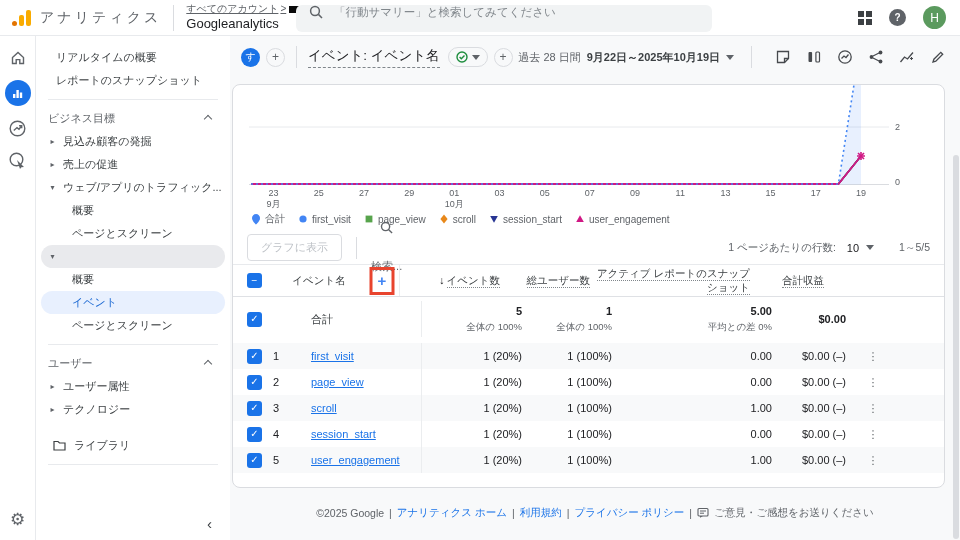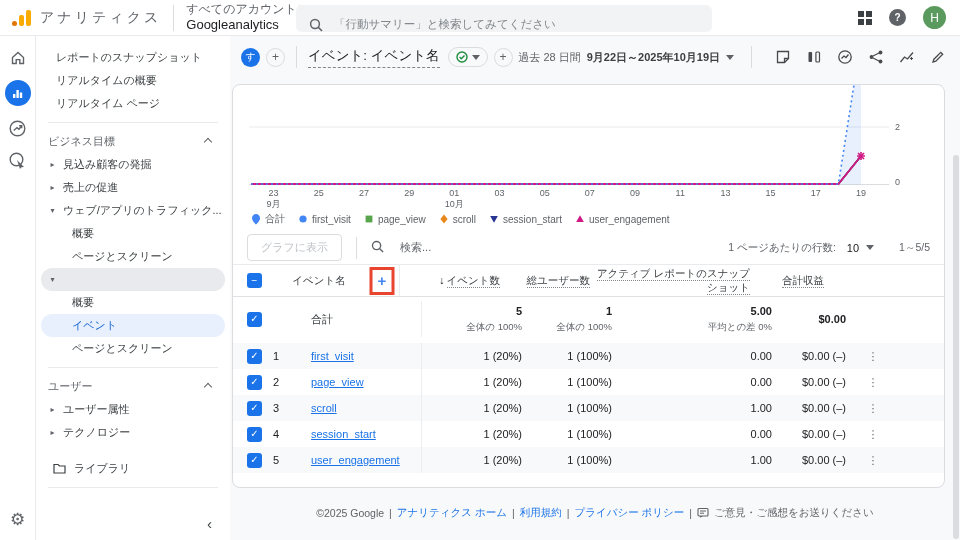--- a/index.html
+++ b/index.html
@@ -9,27 +9,27 @@
   
   .topbar { height:36px; display:flex; align-items:center; background:#fff;
     border-bottom:1px solid #e8eaed; position:relative; z-index:5; }
   .ga-logo { display:flex; align-items:flex-end; gap:2px; margin-left:12px; }
   .ga-logo .b1{ width:5px;height:5px;background:#e37400;border-radius:50%; }
   .ga-logo .b2{ width:5px;height:11px;background:#f9ab00;border-radius:2px; }
   .ga-logo .b3{ width:5px;height:16px;background:#f9ab00;border-radius:2px; }
   .product-name { font-size:14px; color:#5f6368; margin-left:9px; letter-spacing:3px; }
   .tb-divider { width:1px; height:26px; background:#dadce0; margin:0 12px; }
   .account { display:flex; flex-direction:column; line-height:1.25; }
-  .account-top { font-size:12px; color:#5f6368; display:flex; align-items:center; }
+  .account-top { font-size:10px; color:#5f6368; display:flex; align-items:center;text-decoration:underline; }
   .redact { width:26px; height:7px; background:#0a0a0a; margin-left:3px; }
   .account-name { font-size:13px; color:#202124; display:flex; align-items:center; gap:17px; }
   .caret { width:0; height:0; border-left:4px solid transparent; border-right:4px solid transparent;
     border-top:5px solid #5f6368; display:inline-block; }
   .search { position:absolute; left:296px; top:5px; width:416px; height:27px; background:#f1f3f4;
-    border-radius:6px; display:flex; align-items:flex-end; padding:0 13px; gap:11px; }
+    border-radius:6px; display:flex; align-items:flex-start; padding:0 13px; gap:11px; }
   .search-placeholder { font-size:11.5px; color:#80868b; }
   .topbar-right { position:absolute; right:14px; display:flex; align-items:center; gap:17px; }
   .apps-grid { display:grid; grid-template-columns:6px 6px; grid-gap:2px; }
   .apps-grid i { width:6px; height:6px; background:#3c4043; display:block; }
   .help-btn { width:17px; height:17px; border-radius:50%; background:#5f6368; color:#fff;
     font-size:10px; font-weight:bold; display:flex; align-items:center; justify-content:center; }
   .avatar { width:23px; height:23px; border-radius:50%; background:#5b9a5e; color:#fff;
     font-size:12px; display:flex; align-items:center; justify-content:center; }
 
   
@@ -86,21 +86,21 @@
   .x-tick { position:absolute; transform:translateX(-50%); text-align:center; line-height:1.25; top:3px; }
   .legend { height:20px; display:flex; align-items:center; gap:13px; padding-left:18px;
     font-size:10px; color:#5f6368; }
   .legend-item { display:flex; align-items:center; gap:4px; }
 
   .controls { height:34px; display:flex; align-items:center; padding:0 14px;
     border-bottom:1px solid #e8eaed; margin-top:2px; }
   .btn-show { border:1px solid #dadce0; color:#bdc1c6; font-size:11px; padding:5px 13px;
     border-radius:4px; background:#fff; }
   .ctrl-div { width:1px; height:22px; background:#dadce0; margin:0 14px; }
-  .tbl-search { display:flex; align-items:flex-start; gap:16px; font-size:11px; color:#5f6368; }
+  .tbl-search { display:flex; align-items:center; gap:25px; font-size:11px; color:#5f6368;flex-direction:column; }
   .controls-right { margin-left:auto; display:flex; align-items:center; gap:7px;
     font-size:10.5px; color:#5f6368; }
   .rpp-value { color:#202124; font-size:11px; margin-left:4px; }
   .range { margin-left:18px; }
 
   .thead { height:32px; display:flex; align-items:center; padding:0 14px;
     border-bottom:1px solid #dfe1e5; font-size:10.5px; color:#3c4043; }
   .c-check{ width:26px; flex:none; } .c-idx{ width:22px; flex:none; }
   .c-name{ width:92px; flex:none; text-align:center; }
   .c-plus{ width:34px; flex:none; display:flex; align-items:center; justify-content:center; position:relative; }
@@ -195,27 +195,24 @@
     <svg width="19" height="19" viewBox="0 0 19 19">
       <circle cx="8.5" cy="8.5" r="6.3" fill="none" stroke="#5f6368" stroke-width="1.4"></circle>
       <path d="M9 9 L16 16 L13.4 16.2 L12 18 Z" fill="#5f6368"></path>
     </svg>
     <div class="rail-gear">⚙</div>
   </div>
 
   <div class="sidebar">
     <div id="sidebar-nav">
         <div class="sb-item sb-link">
+          <span>リアルタイムの概要</span>
+        </div>
+        <div class="sb-item sb-link">
           <span>レポートのスナップショット</span>
-        </div>
-        <div class="sb-item sb-link">
-          <span>リアルタイムの概要</span>
-        </div>
-        <div class="sb-item sb-link">
-          <span>リアルタイム ページ</span>
         </div>
         <div class="sb-divider"></div>
         <div class="sb-item sb-section">
           <span>ビジネス目標</span>
           <span class="chev"></span>
         </div>
         <div class="sb-item sb-parent">
           <span class="sb-arrow">▸</span>
           <span>見込み顧客の発掘</span>
         </div>

